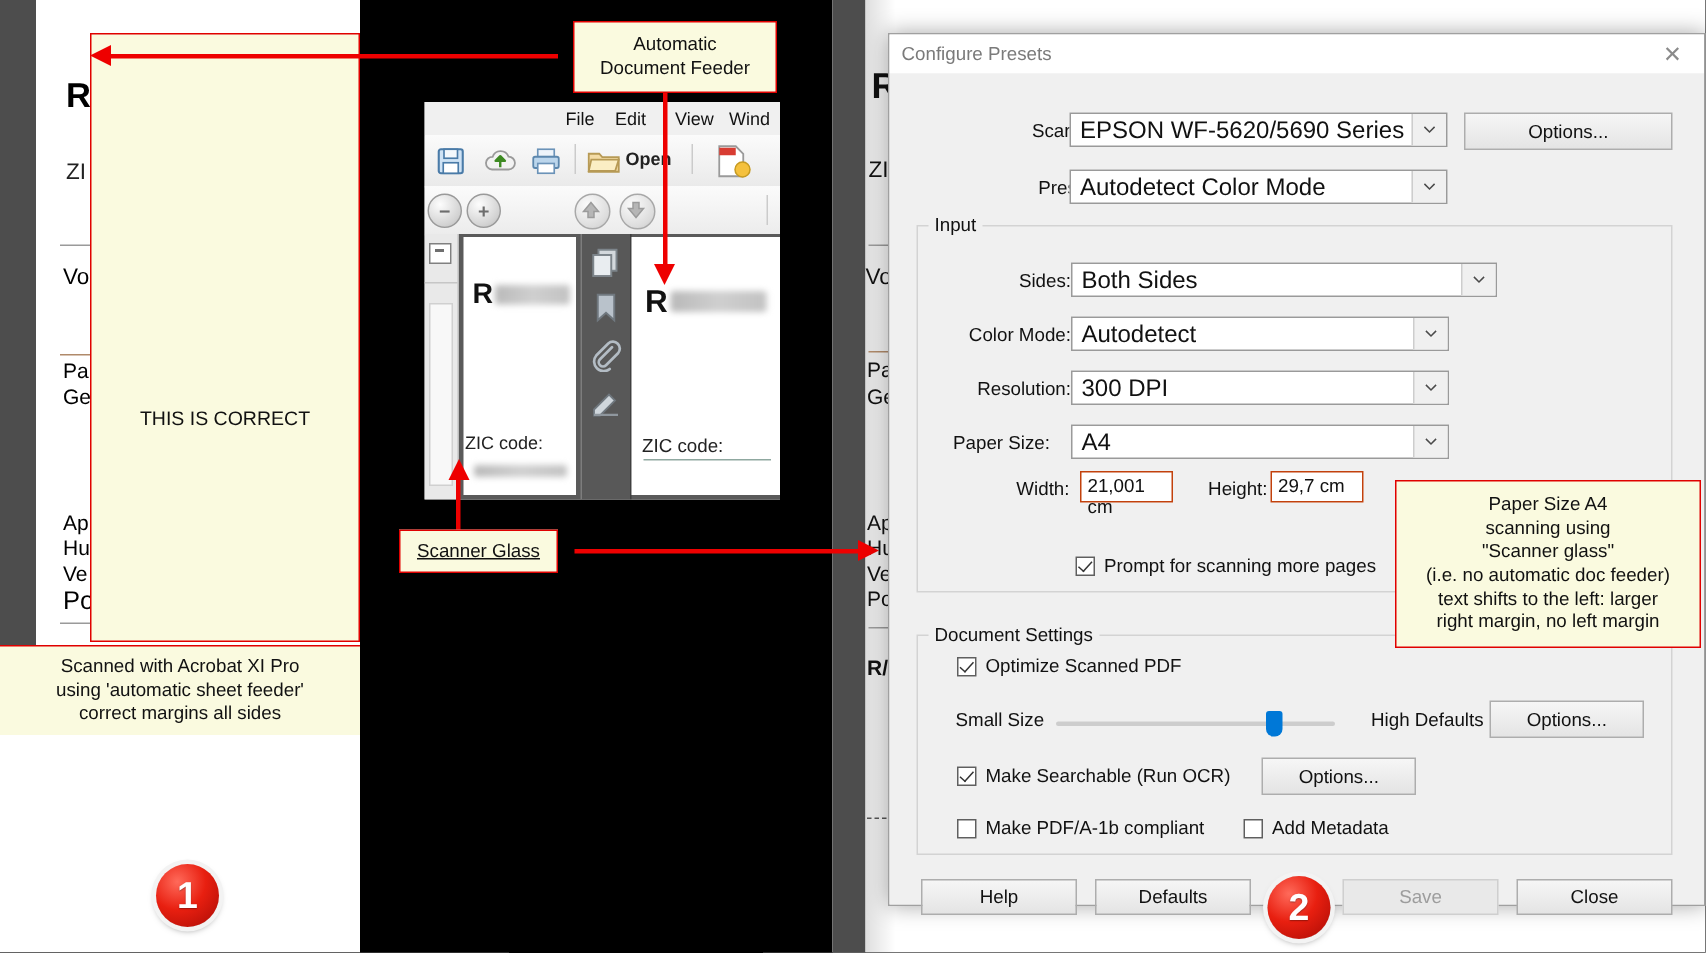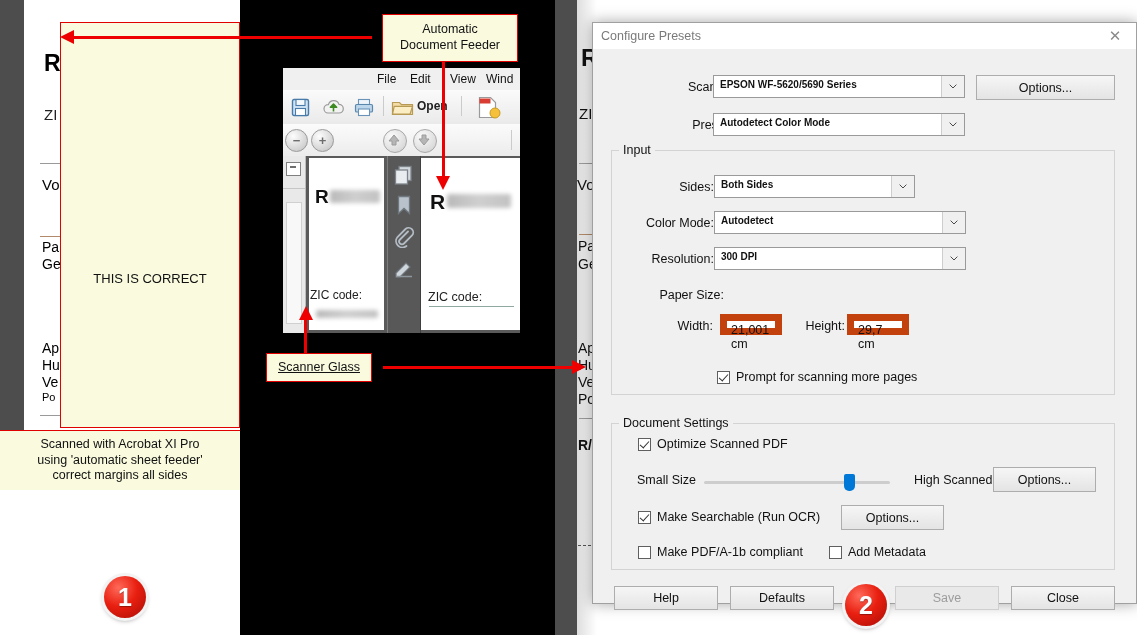--- a/index.html
+++ b/index.html
@@ -14,21 +14,21 @@
   .lp-title{font-size:23px;font-weight:bold;top:50px;left:44px;}
   .lp-zic{font-size:15px;top:106px;left:44px;color:#222;}
   .lp-rule1{position:absolute;left:40px;top:163px;width:30px;height:1px;background:#9a9a9a;}
   .lp-voc{font-size:15px;top:176px;left:42px;}
   .lp-rule2{position:absolute;left:40px;top:236px;width:30px;height:1px;background:#b08a6a;}
   .lp-pat{font-size:14px;top:239px;left:42px;}
   .lp-ge{font-size:14px;top:256px;left:42px;}
   .lp-ap{font-size:14px;top:340px;left:42px;}
   .lp-hu{font-size:14px;top:357px;left:42px;}
   .lp-ve{font-size:14px;top:374px;left:42px;}
-  .lp-po{font-size:11px;top:391px;left:42px;}
+  .lp-po{font-size:17px;top:391px;left:42px;}
   .lp-rule3{position:absolute;left:40px;top:415px;width:30px;height:1px;background:#9a9a9a;}
 
   .lp-overlay{position:absolute;left:60px;top:22px;width:180px;height:406px;
     background:#fafadf;border:1.5px solid #e00000;box-sizing:border-box;}
   .lp-correct{position:absolute;left:0;right:0;top:248px;text-align:center;font-size:13px;color:#111;
     font-family:"Liberation Sans",sans-serif;}
 
   .lp-note{position:absolute;left:0;top:430px;width:240px;height:60px;background:#fafadf;
     border-top:1.5px solid #e00000;box-sizing:border-box;display:flex;flex-direction:column;
     align-items:center;justify-content:center;line-height:1.25;}
@@ -115,37 +115,37 @@
   .dlg{position:absolute;left:592px;top:22px;width:545px;height:582px;background:#f0f0f0;
     border:1px solid #a0a0a0;box-sizing:border-box;box-shadow:0 0 14px rgba(0,0,0,.35);}
   .dlg-title{position:absolute;left:0;top:0;width:543px;height:26px;background:#fff;}
   .dlg-title-text{position:absolute;left:8px;top:6px;font-size:12.5px;color:#7a7a7a;}
   .dlg-close{position:absolute;right:0;top:0;width:42px;height:26px;display:flex;
     align-items:center;justify-content:center;color:#8a8a8a;font-size:15px;}
   .dlg-body{position:absolute;left:0;top:26px;width:543px;height:554px;background:#f0f0f0;}
 
   .lbl{position:absolute;font-size:12.5px;color:#111;text-align:right;}
   .combo{position:absolute;height:23px;background:#fff;border:1px solid #9a9a9a;box-sizing:border-box;}
-  .combo .val{position:absolute;left:6px;top:3px;font-size:10px;color:#111;font-weight:bold;}
+  .combo .val{position:absolute;left:6px;top:3px;font-size:16px;color:#111;}
   .combo .arrowbtn{position:absolute;right:0;top:0;width:22px;height:21px;background:#f0f0f0;
     border-left:1px solid #cdcdcd;display:flex;align-items:center;justify-content:center;}
   .chev{width:8px;height:5px;}
   .btn{position:absolute;background:linear-gradient(#f6f6f6,#e4e4e4);border:1px solid #adadad;
     box-sizing:border-box;font-size:12.5px;color:#111;display:flex;align-items:center;justify-content:center;}
   .btn.disabled{color:#9d9d9d;background:#e9e9e9;border-color:#cfcfcf;}
 
   .group{position:absolute;border:1px solid #d3d3d3;box-sizing:border-box;}
   .group-title{position:absolute;background:#f0f0f0;padding:0 4px;font-size:12.5px;color:#111;}
 
   .chk{position:absolute;width:13px;height:13px;background:#fff;border:1px solid #5f5f5f;box-sizing:border-box;}
   .chk.on:after{content:"";position:absolute;left:3px;top:0px;width:4px;height:8px;
     border:solid #333;border-width:0 1.6px 1.6px 0;transform:rotate(42deg);}
   .chktext{position:absolute;font-size:12.5px;color:#111;}
 
-  .txtbox{position:absolute;height:21px;background:#fff;border:7px solid #c2410c;box-sizing:border-box;}
+  .txtbox{position:absolute;height:21px;background:#fff;border:1px solid #c2410c;box-sizing:border-box;}
   .txtbox span{position:absolute;left:4px;top:2px;font-size:12.5px;color:#111;}
 
   .slider-track{position:absolute;height:3px;background:#cdcdcd;border-radius:2px;}
   .slider-thumb{position:absolute;width:11px;height:17px;background:#0078d7;
     border-radius:2px 2px 5px 5px;}
 </style>
 </head>
 <body>
 
 <div class="root">
@@ -363,21 +363,21 @@
           <svg class="chev" viewBox="0 0 8 5">
               <path d="M0.6 0.6L4 4 7.4 0.6" fill="none" stroke="#4a4a4a" stroke-width="1"></path>
             </svg>
         </span>
       </div>
 
       <div class="group" style="left:18px;top:101px;width:504px;height:245px;"></div>
       <span class="group-title" style="left:26px;top:94px;">Input</span>
 
       <span class="lbl" style="left:20px;top:131px;width:101px;">Sides:</span>
-      <div class="combo" style="left:121px;top:126px;width:201px;">
+      <div class="combo" style="left:121px;top:126px;width:284px;">
         <span class="val">Both Sides</span>
         <span class="arrowbtn">
           <svg class="chev" viewBox="0 0 8 5">
               <path d="M0.6 0.6L4 4 7.4 0.6" fill="none" stroke="#4a4a4a" stroke-width="1"></path>
             </svg>
         </span>
       </div>
 
       <span class="lbl" style="left:20px;top:167px;width:101px;">Color Mode:</span>
       <div class="combo" style="left:121px;top:162px;width:252px;">
@@ -392,21 +392,29 @@
       <span class="lbl" style="left:20px;top:203px;width:101px;">Resolution:</span>
       <div class="combo" style="left:121px;top:198px;width:252px;">
         <span class="val">300 DPI</span>
         <span class="arrowbtn">
           <svg class="chev" viewBox="0 0 8 5">
               <path d="M0.6 0.6L4 4 7.4 0.6" fill="none" stroke="#4a4a4a" stroke-width="1"></path>
             </svg>
         </span>
       </div>
 
-      <span class="lbl" style="left:20px;top:239px;width:87px;margin-left:24px;">Paper Size:</span>
+      <span class="lbl" style="left:20px;top:239px;width:87px;">Paper Size:</span>
+      <div class="combo" style="left:121px;top:234px;width:252px;">
+        <span class="val">A4</span>
+        <span class="arrowbtn">
+          <svg class="chev" viewBox="0 0 8 5">
+              <path d="M0.6 0.6L4 4 7.4 0.6" fill="none" stroke="#4a4a4a" stroke-width="1"></path>
+            </svg>
+        </span>
+      </div>
 
       <span class="lbl" style="left:68px;top:270px;width:52px;">Width:</span>
       <div class="txtbox" style="left:127px;top:265px;width:62px;">
         <span>21,001 cm</span>
       </div>
       <span class="lbl" style="left:196px;top:270px;width:56px;">Height:</span>
       <div class="txtbox" style="left:254px;top:265px;width:62px;">
         <span>29,7 cm</span>
       </div>
 
@@ -415,35 +423,43 @@
 
       <div class="group" style="left:18px;top:374px;width:504px;height:147px;"></div>
       <span class="group-title" style="left:26px;top:367px;">Document Settings</span>
 
       <span class="chk on" style="left:45px;top:389px;"></span>
       <span class="chktext" style="left:64px;top:388px;">Optimize Scanned PDF</span>
 
       <span class="chktext" style="left:44px;top:424px;">Small Size</span>
       <div class="slider-track" style="left:111px;top:432px;width:186px;"></div>
       <div class="slider-thumb" style="left:251px;top:425px;"></div>
-      <span class="chktext" style="left:321px;top:424px;">High Scanned</span>
+      <span class="chktext" style="left:321px;top:424px;">High Defaults</span>
       <div class="btn" style="left:400px;top:418px;width:103px;height:25px;">Options...</div>
 
       <span class="chk on" style="left:45px;top:462px;"></span>
       <span class="chktext" style="left:64px;top:461px;">Make Searchable (Run OCR)</span>
       <div class="btn" style="left:248px;top:456px;width:103px;height:25px;">Options...</div>
 
       <span class="chk" style="left:45px;top:497px;"></span>
       <span class="chktext" style="left:64px;top:496px;">Make PDF/A-1b compliant</span>
       <span class="chk" style="left:236px;top:497px;"></span>
       <span class="chktext" style="left:255px;top:496px;">Add Metadata</span>
 
       <div class="btn" style="left:21px;top:537px;width:104px;height:24px;">Help</div>
       <div class="btn" style="left:137px;top:537px;width:104px;height:24px;">Defaults</div>
       <div class="btn disabled" style="left:302px;top:537px;width:104px;height:24px;">Save</div>
       <div class="btn" style="left:418px;top:537px;width:104px;height:24px;">Close</div>
     </div>
   </div>
 
+  <div class="callout cal-paper">
+    <div>Paper Size A4</div>
+    <div>scanning using</div>
+    <div>"Scanner glass"</div>
+    <div>(i.e. no automatic doc feeder)</div>
+    <div>text shifts to the left: larger</div>
+    <div>right margin, no left margin</div>
+  </div>
 
   <div class="badge badge-2">2</div>
 
 </div>
 
 </body></html>

